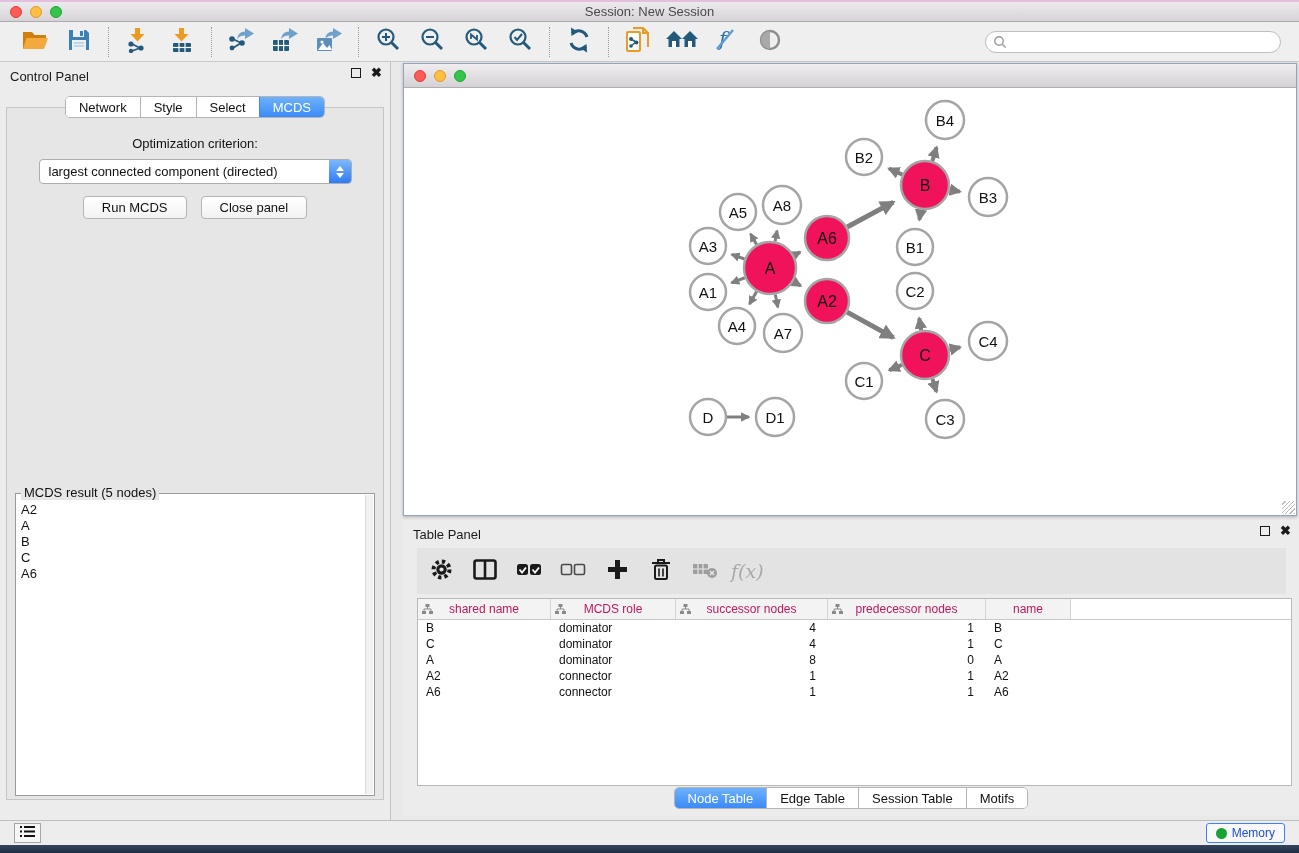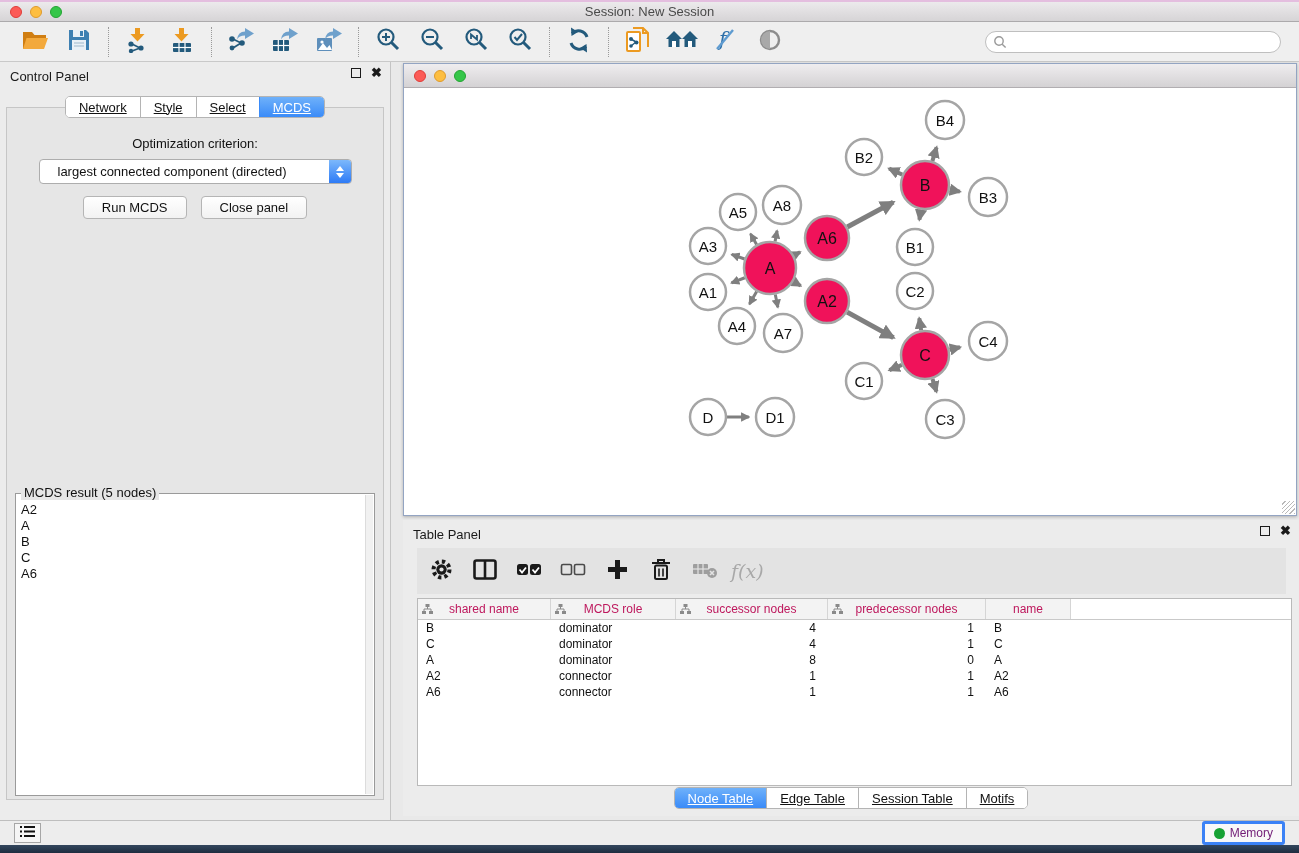--- a/index.html
+++ b/index.html
@@ -30,28 +30,28 @@
   
   .control-panel { position:absolute; left:0; top:62px; width:391px; height:758px; background:#ECECEC; border-right:1px solid #C4C4C4; }
   .panel-head { position:relative; height:28px; display:flex; align-items:center; }
   .panel-title { font-size:13px; color:#1A1A1A; margin-left:10px; }
   .panel-head-icons { position:absolute; right:8px; top:6px; display:flex; gap:10px; align-items:center; }
   .float-box { width:10px; height:10px; border:1.6px solid #1A1A1A; display:inline-block; }
   .close-x { font-size:13px; font-weight:bold; color:#1A1A1A; line-height:10px; }
 
   .seg-row { position:relative; z-index:2; display:flex; justify-content:center; margin-top:6px; }
   .seg-group { display:inline-flex; border:1px solid #B4B4B4; border-radius:5px; overflow:hidden; background:#fff; height:22px; }
-  .seg { font-size:13px; color:#111; padding:2px 13px; border-left:1px solid #B4B4B4; background:#fff; display:flex; align-items:center; cursor:pointer;text-decoration:underline; }
+  .seg { font-size:13px; color:#111; padding:2px 13px; border-left:1px solid #B4B4B4; background:#fff; display:flex; align-items:center; cursor:pointer; }
   .seg:first-child { border-left:none; }
   .seg.active { background:linear-gradient(#6FB1FA,#3A8BF8); color:#fff; border-left-color:#3A8BF8; }
 
   .cp-content { position:absolute; left:6px; right:6px; top:45px; bottom:20px; background:#E6E6E6; border:1px solid #C6C6C6; z-index:1; }
   .opt-label { text-align:center; font-size:13px; color:#111; margin-top:28px; }
   .dropdown { position:relative; margin:8px auto 0; width:313px; height:25px; background:#fff; border:1px solid #ADADAD; border-radius:4px; display:flex; align-items:center; cursor:pointer; }
-  .dropdown-value { font-size:13px; color:#111; padding-left:18px; flex:1; white-space:nowrap; }
+  .dropdown-value { font-size:13px; color:#111; padding-left:9px; flex:1; white-space:nowrap; }
   .dropdown-stepper { width:22px; height:23px; border-radius:0 3px 3px 0; background:linear-gradient(#7CB8FB,#2E7BF6); display:flex; flex-direction:column; align-items:center; justify-content:center; gap:2px; }
   .tri-up { width:0; height:0; border-left:4px solid transparent; border-right:4px solid transparent; border-bottom:5px solid #fff; }
   .tri-down { width:0; height:0; border-left:4px solid transparent; border-right:4px solid transparent; border-top:5px solid #fff; }
   .btn-row { display:flex; justify-content:center; gap:14px; margin-top:12px; }
   .push-btn { font-size:13px; color:#111; background:linear-gradient(#FFFFFF,#F2F2F2); border:1px solid #B5B5B5; border-radius:4px; padding:3px 18px; cursor:pointer; }
 
   .result-box { position:absolute; left:8px; right:8px; top:385px; bottom:3px; border:1px solid #9A9A9A; background:#fff; }
   .result-legend { position:absolute; top:-9px; left:5px; background:#E6E6E6; font-size:13px; color:#111; padding:0 3px; }
   .result-list { position:absolute; left:0; top:8px; right:9px; bottom:0; overflow:hidden; }
   .result-item { font-size:13px; color:#111; padding-left:5px; line-height:16px; }
@@ -76,21 +76,21 @@
   .th-icon { position:absolute; left:4px; top:5px; }
   .tp-row { display:flex; height:16px; align-items:center; }
   .td-cell { font-size:12px; color:#111; overflow:hidden; white-space:nowrap; }
   .align-l { text-align:left; padding-left:8px; }
   .align-r { text-align:right; padding-right:12px; }
   .tp-tabs { position:absolute; left:0; right:0; top:267px; display:flex; justify-content:center;text-align:right; }
 
   
   .statusbar { position:absolute; left:0; top:820px; width:1299px; height:25px; background:#EDEDED; border-top:1px solid #BEBEBE; display:flex; align-items:center; }
   .list-btn { margin-left:14px; width:27px; height:20px; background:#F5F5F5; border:1px solid #A6A6A6; display:flex; align-items:center; justify-content:center; cursor:pointer; }
-  .memory-btn { margin-left:auto; margin-right:14px; display:flex; align-items:center; gap:5px; background:#F8F8F8; border:3px solid #3b82f6; border-radius:3px; padding:2px 9px; font-size:12px; color:#701a75; cursor:pointer; }
+  .memory-btn { margin-left:auto; margin-right:14px; display:flex; align-items:center; gap:5px; background:#F8F8F8; border:1px solid #3b82f6; border-radius:3px; padding:2px 9px; font-size:12px; color:#1d4ed8; cursor:pointer; }
   .mem-dot { width:11px; height:11px; border-radius:50%; background:#18A335; }
   .bottom-strip { position:absolute; left:0; top:845px; width:1299px; height:8px; background:linear-gradient(#33475E,#1E2C3F); }
 </style>
 </head>
 <body>
 
 <div class="app">
 
   <div class="titlebar">
     <div class="lights">

